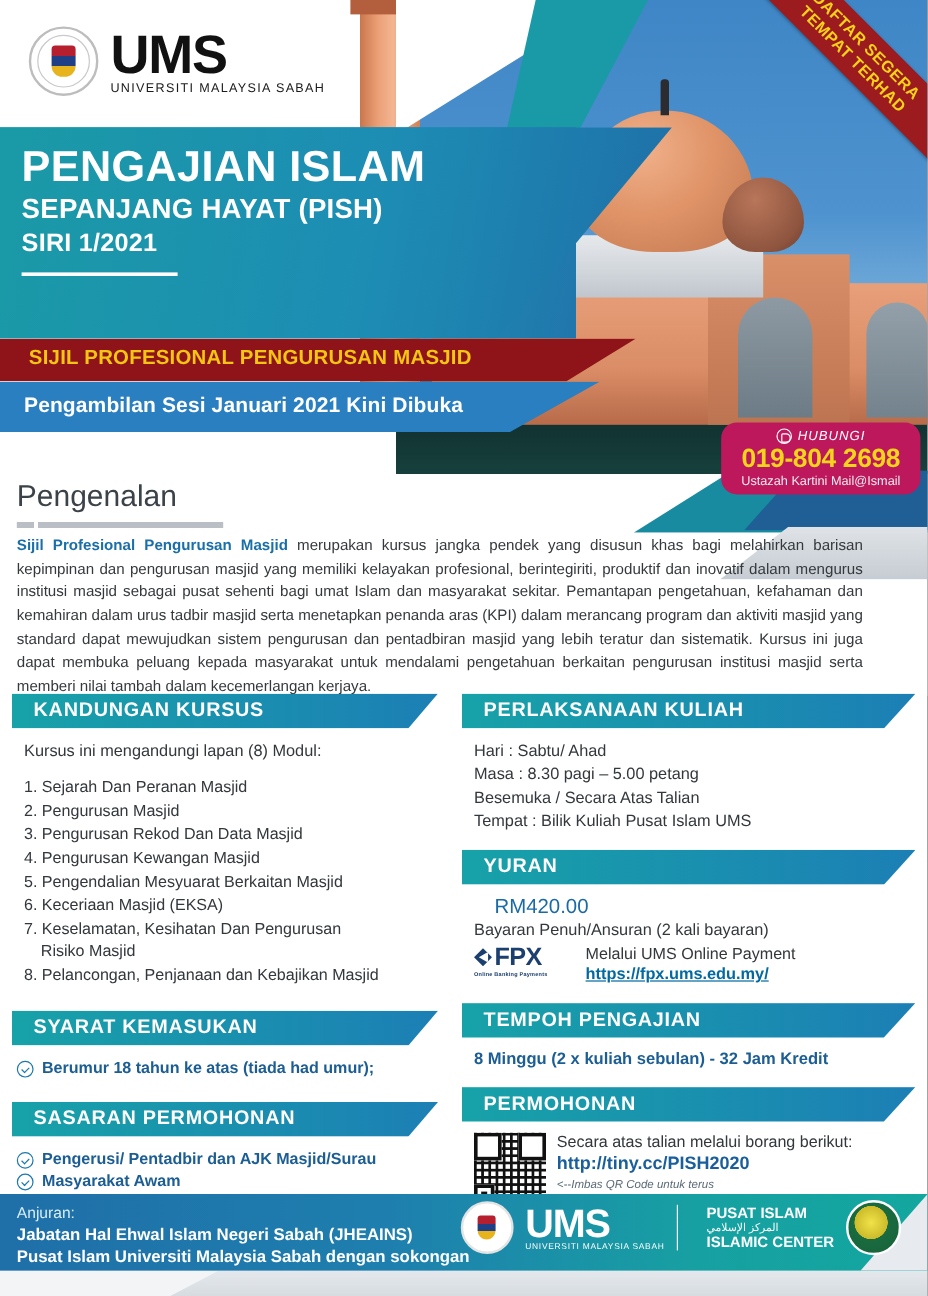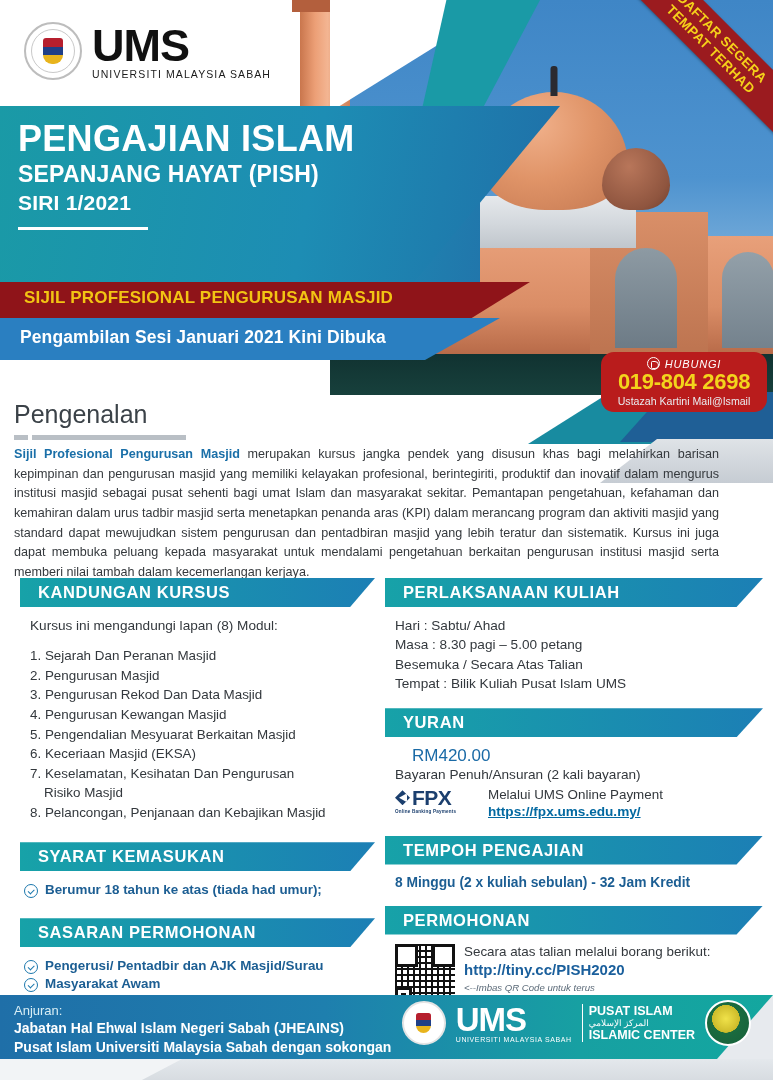--- a/index.html
+++ b/index.html
@@ -183,21 +183,21 @@
 
   
   .sec {
     position:relative; height:29px;
     background:linear-gradient(to right,#17a2a8 0%, #1c7fb5 100%);
     clip-path: polygon(0 0, 100% 0, 93% 100%, 0 100%);
     display:flex; align-items:center;
   }
   .sec span { color:#fff; font-size:16.5px; font-weight:600; letter-spacing:.6px; padding-left:18px; }
 
-  .col-left { position:absolute; left:20px; top:578px; width:355px; }
+  .col-left { position:absolute; left:10px; top:578px; width:355px; }
   .col-right { position:absolute; left:385px; top:578px; width:378px; }
 
   .body-txt { font-size:13.6px; color:#33383d; line-height:1.42; }
   .pad { padding:9px 10px 0 10px; }
 
   .modlist { margin-top:11px; }
   .modlist div { font-size:13.4px; color:#33383d; line-height:1.46; }
   .modlist div.indent { padding-left:14px; }
 
   .blk { margin-top:13px; }
@@ -243,21 +243,21 @@
   .qr:before { left:0; top:0; }
   .qr:after { right:0; top:0; }
   .qr i { left:0; bottom:0; }
   .qr i:after { content:""; position:absolute; inset:3px; background:#111; }
   .qr-txt1 { font-size:13.4px; color:#33383d; line-height:1.2; }
   .qr-txt2 { font-size:15px; font-weight:700; color:#1a5f9c; line-height:1.35; }
   .qr-txt3 { font-size:9.6px; font-style:italic; color:#5b6a78; line-height:1.24; margin-top:2px; }
 
   .contact {
     position:absolute; right:6px; top:352px; width:166px; height:60px;
-    background:#b91c1c; border-radius:13px; color:#fff;
+    background:#be185d; border-radius:13px; color:#fff;
     display:flex; flex-direction:column; align-items:center; justify-content:center;
   }
   .contact-top { display:flex; align-items:center; gap:5px; }
   .wa { width:13px; height:13px; border-radius:50%; border:1.5px solid #fff; position:relative; }
   .wa:after{ content:""; position:absolute; left:3px; top:3px; width:6px; height:6px;
              border:1.4px solid #fff; border-radius:2px 6px 6px 2px; }
   .contact-lbl { font-size:11px; font-style:italic; letter-spacing:.8px; }
   .contact-num { font-size:22px; font-weight:700; color:#f3d41c; letter-spacing:-.3px; line-height:1.1; }
   .contact-name { font-size:10.6px; color:#e9ecef; }
 
@@ -274,21 +274,21 @@
   .foot-left { position:absolute; left:14px; top:8px; }
   .foot-anj { font-size:13px; color:#d8eef5; }
   .foot-org { font-size:14px; font-weight:700; color:#fff; line-height:1.3; margin-top:1px; }
   .foot-logos { position:absolute; right:22px; top:5px; display:flex; align-items:center; gap:10px; }
   .crest-sm { width:44px; height:44px; border-radius:50%; background:#fff;
               border:2px solid #e4e4e4; display:flex; align-items:center; justify-content:center; }
   .crest-sm .crest-shield { width:15px; height:20px; }
   .ums-w { line-height:1; }
   .ums-w .big { font-size:33px; font-weight:700; color:#fff; letter-spacing:-1px; }
   .ums-w .sub { font-size:7px; letter-spacing:.6px; color:#fff; }
-  .pi { border-left:1.5px solid #fff; padding-left:6px; line-height:1.14; }
+  .pi { border-left:1.5px solid #fff; padding-left:24px; line-height:1.14; }
   .pi .a { font-size:12.5px; color:#fff; font-weight:600; }
   .pi .b { font-size:9px; color:#fff; }
   .pi .c { font-size:12.5px; color:#fff; font-weight:600; }
   .jheains { width:46px; height:46px; border-radius:50%;
              background:radial-gradient(circle at 45% 40%, #f0e24a 0%, #cdbb2a 40%, #1a6b3f 41%, #17603a 100%);
              border:2px solid #fff; }
 </style>
 </head>
 <body>
 

